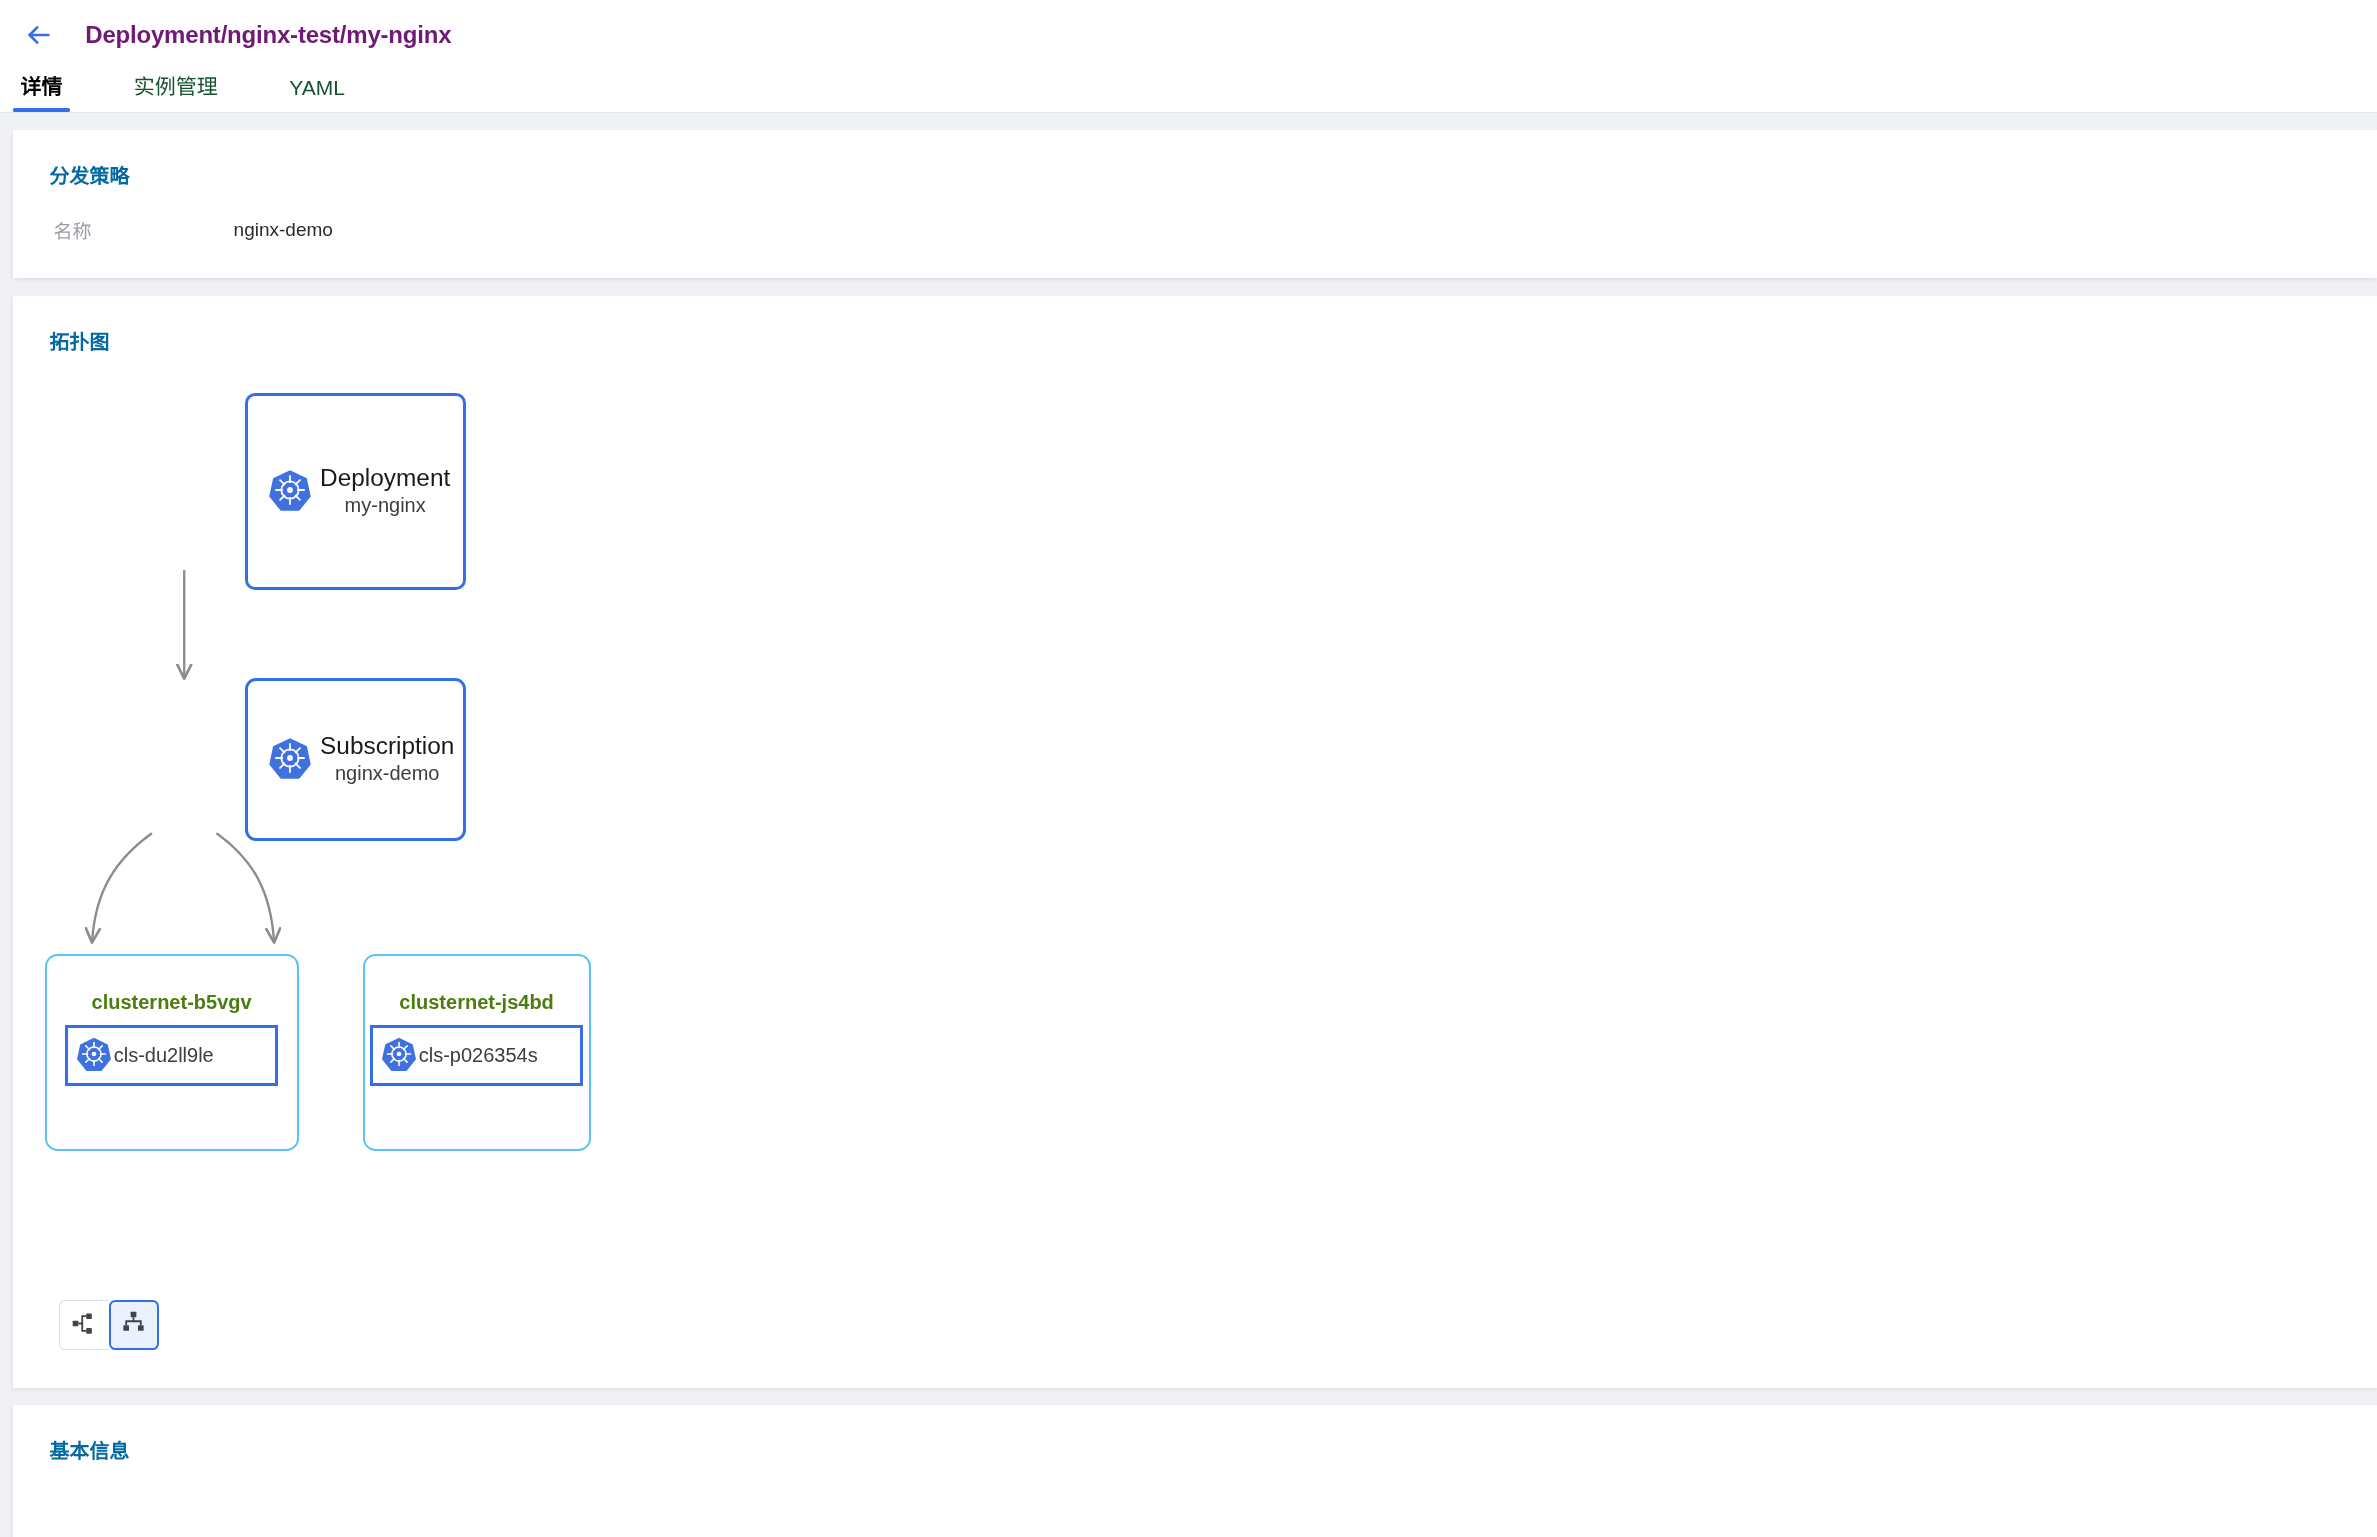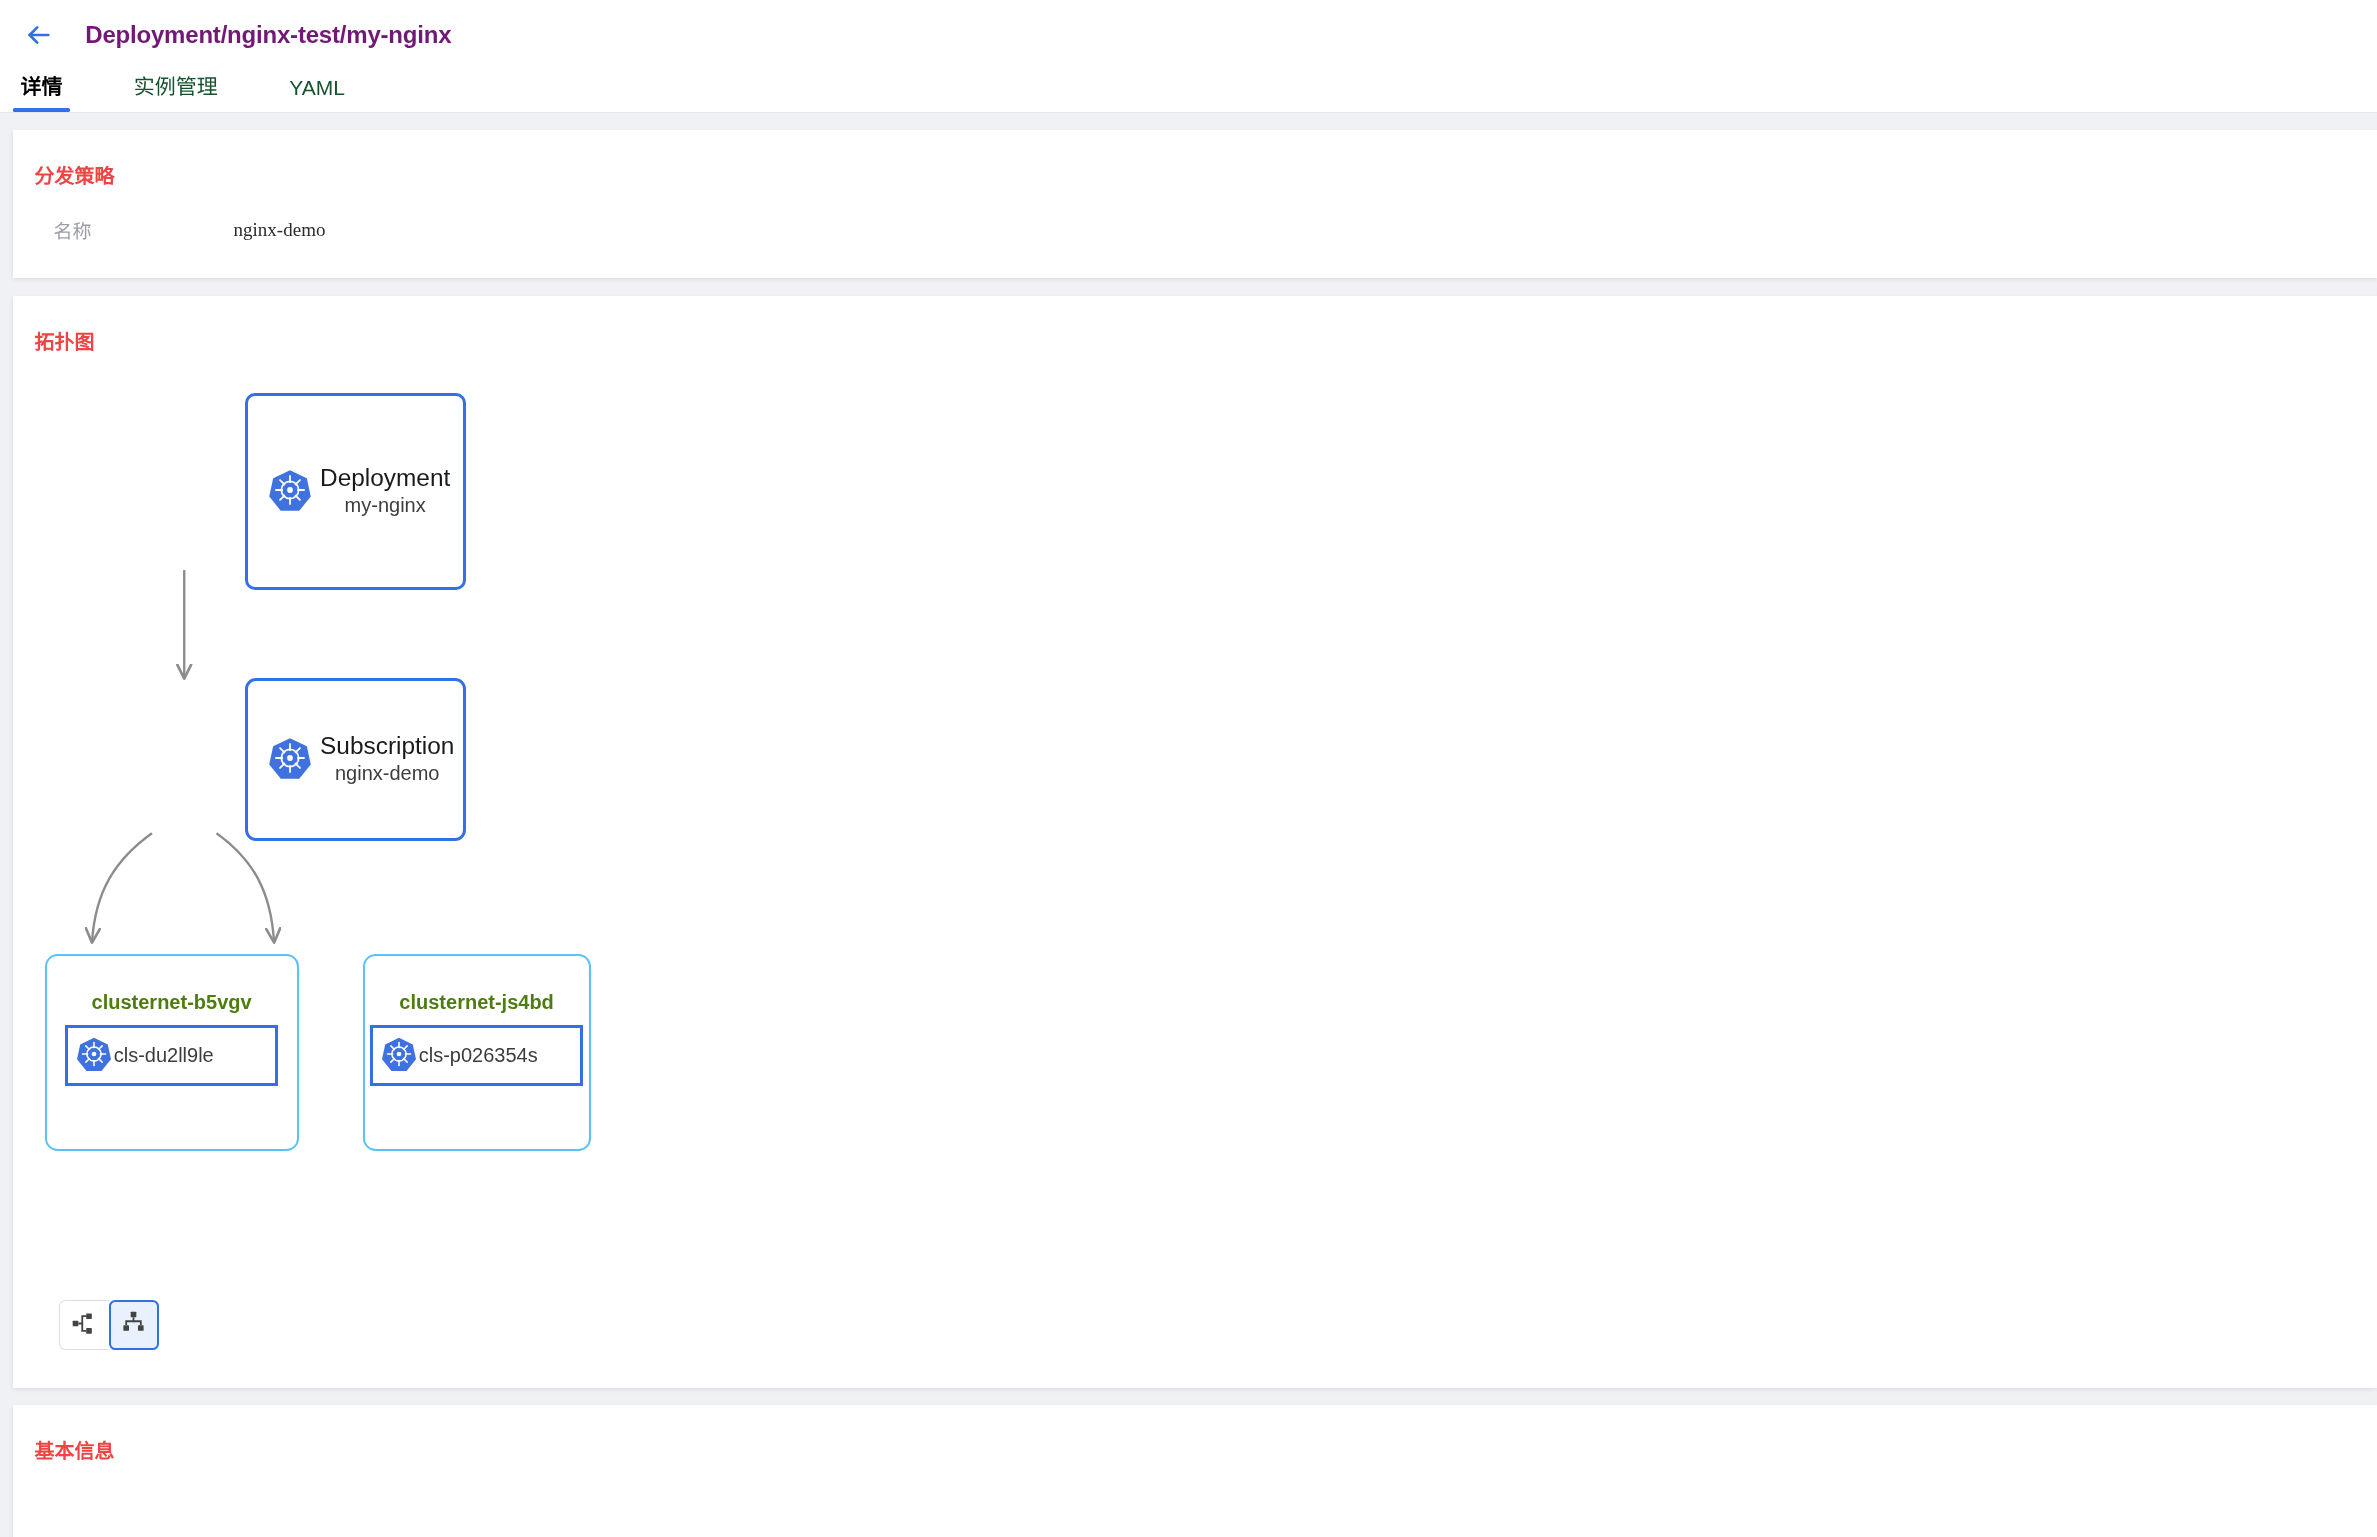--- a/index.html
+++ b/index.html
@@ -70,31 +70,30 @@
   
   .card {
     background: #ffffff;
     margin: 17.3px 0 0 12.6px;
     box-shadow: 0 1.6px 4.7px rgba(20,30,60,0.10);
     position: relative;
   }
   .card-title {
     font-size: 20px;
     font-weight: bold;
-    color: #ef4444;
-    padding: 30px 0 0 22px;
+    color: #0369a1;
+    padding: 30px 0 0 37px;
   }
 
   
   #policy-card { height: 148px; }
   .kv-row {
     display: flex;
     align-items: center;
     padding: 27px 0 0 41px;
-    font-family: Liberation Serif, serif;
   }
   .kv-key {
     width: 180px;
     font-size: 19px;
     color: #9b9ea6;
   }
   .kv-val {
     font-size: 19px;
     color: #2b2b2b;
   }

